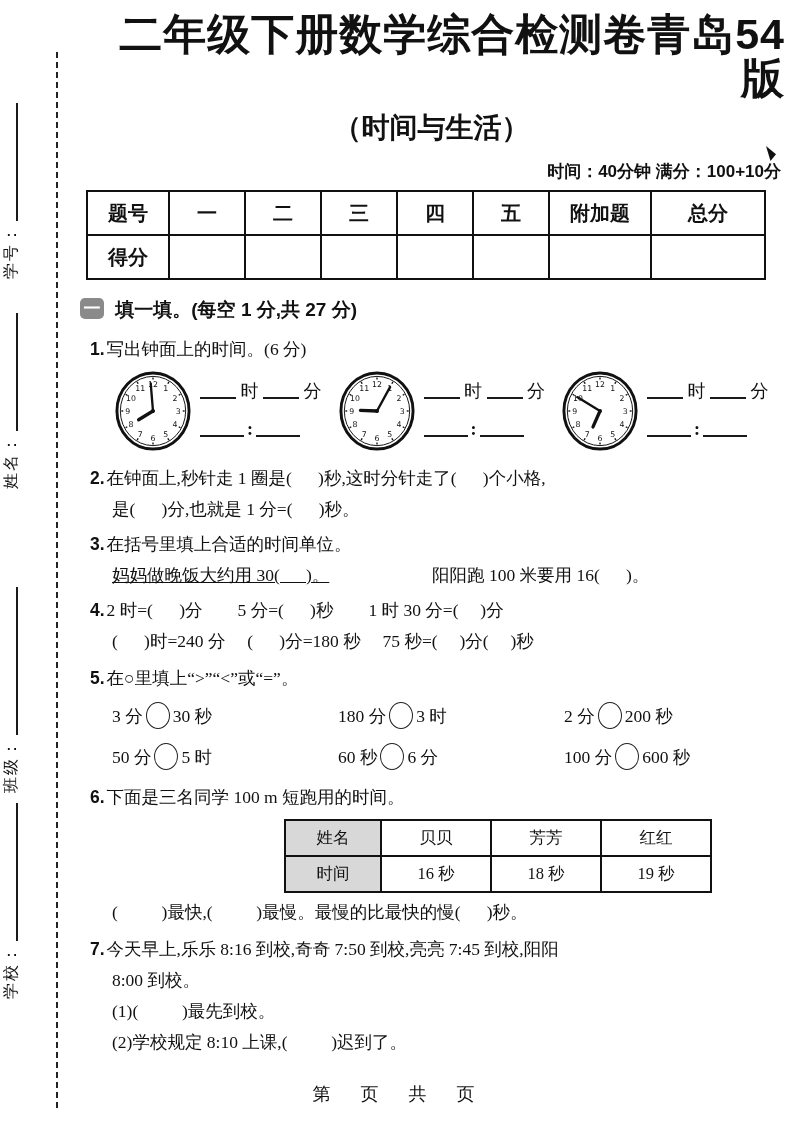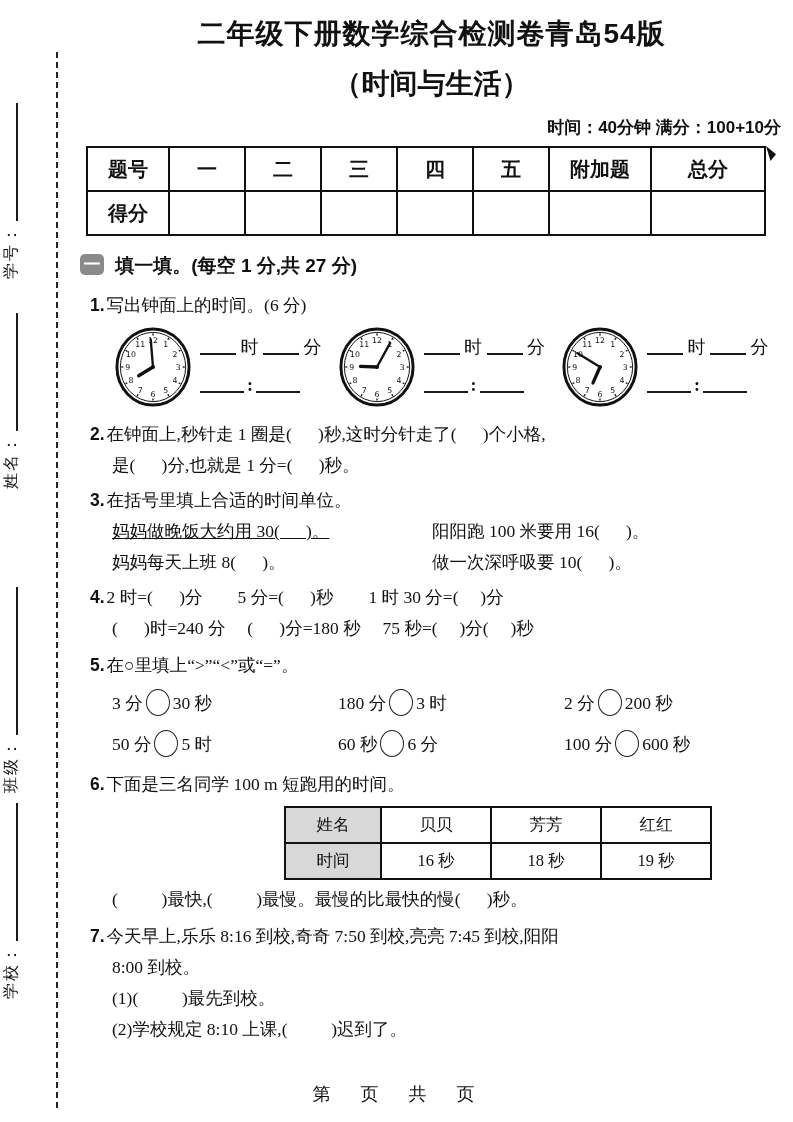--- a/index.html
+++ b/index.html
@@ -15,21 +15,21 @@
     transform:rotate(-90deg);transform-origin:0 100%;
     font-size:16px;letter-spacing:2px;color:#111;
   }
   .side-field .bl{margin-left:4px;}
   
   .bl{display:inline-block;border-bottom:2px solid #1a1a1a;height:14px;vertical-align:-2px;}
   .pre{white-space:pre-wrap;}
   
   .main{position:absolute;left:78px;top:12px;width:707px;}
   .title{font-family:"Liberation Sans","DejaVu Sans",sans-serif;font-weight:bold;
-         font-size:28px;text-align:center;margin:0;letter-spacing:1px;line-height:44px;}
+         font-size:43px;text-align:right;margin:0;letter-spacing:1px;line-height:44px;}
   .subtitle{font-family:"Liberation Sans","DejaVu Sans",sans-serif;font-weight:bold;
          font-size:28px;text-align:center;margin:8px 0 0 0;line-height:40px;}
   .info{font-family:"Liberation Sans","DejaVu Sans",sans-serif;font-weight:600;
         text-align:right;font-size:17px;margin:12px 4px 0 0;line-height:24px;}
   
   table.score{border-collapse:collapse;margin:6px 0 0 8px;
         font-family:"Liberation Sans","DejaVu Sans",sans-serif;font-size:20px;font-weight:600;}
   table.score td{border:2px solid #111;text-align:center;height:42px;padding:0;}
   .sc-c0{width:80px;} .sc-c{width:74px;} .sc-c6{width:100px;} .sc-c7{width:112px;}
   
@@ -238,24 +238,20 @@
     </div>
 
     <p class="ln mt6"><span class="qnum">2.</span><span class="pre">在钟面上,秒针走 1 圈是(      )秒,这时分针走了(      )个小格,</span></p>
     <p class="ln sub"><span class="pre">是(      )分,也就是 1 分=(      )秒。</span></p>
 
     <p class="ln mt4"><span class="qnum">3.</span><span class="pre">在括号里填上合适的时间单位。</span></p>
     <div class="ln sub" style="display:flex;">
       <span class="pre" style="width:320px;text-decoration:underline;">妈妈做晚饭大约用 30(      )。</span>
       <span class="pre">阳阳跑 100 米要用 16(      )。</span>
     </div>
-    <div class="ln sub" style="display:flex;">
-      <span class="pre" style="width:320px;">妈妈每天上班 8(      )。</span>
-      <span class="pre">做一次深呼吸要 10(      )。</span>
-    </div>
 
     <p class="ln mt4"><span class="qnum">4.</span><span class="pre">2 时=(      )分　　5 分=(      )秒　　1 时 30 分=(     )分</span></p>
     <p class="ln sub"><span class="pre">(      )时=240 分　 (      )分=180 秒　 75 秒=(     )分(     )秒</span></p>
 
     <p class="ln mt6"><span class="qnum">5.</span><span class="pre">在○里填上“&gt;”“&lt;”或“=”。</span></p>
     <div class="cmp-row">
       <span class="cmp"><span>3 分</span><span class="circ"></span><span>30 秒</span></span>
       <span class="cmp"><span>180 分</span><span class="circ"></span><span>3 时</span></span>
       <span class="cmp"><span>2 分</span><span class="circ"></span><span>200 秒</span></span>
     </div>

